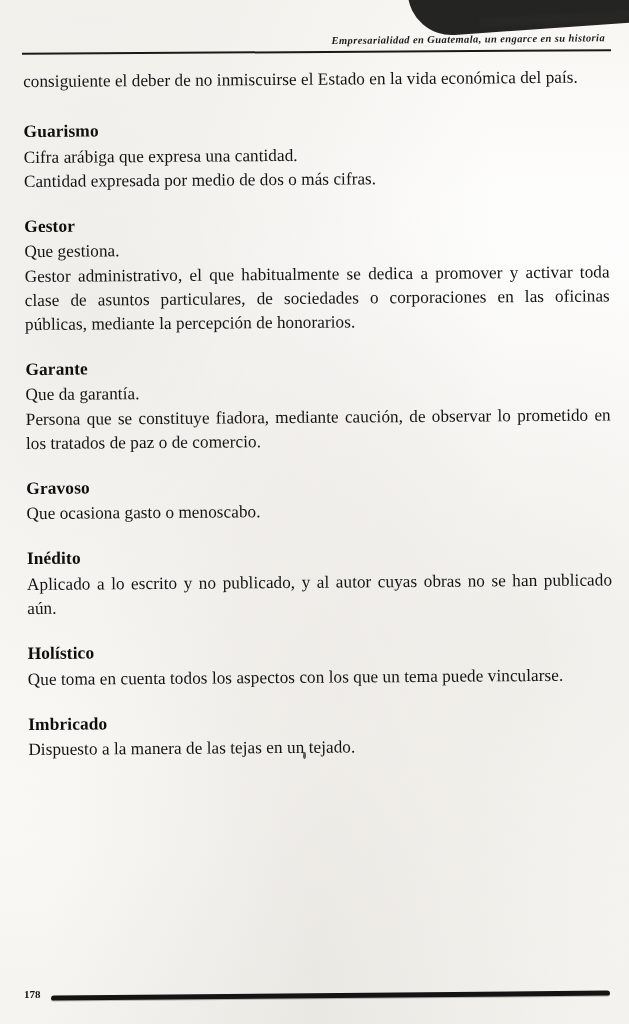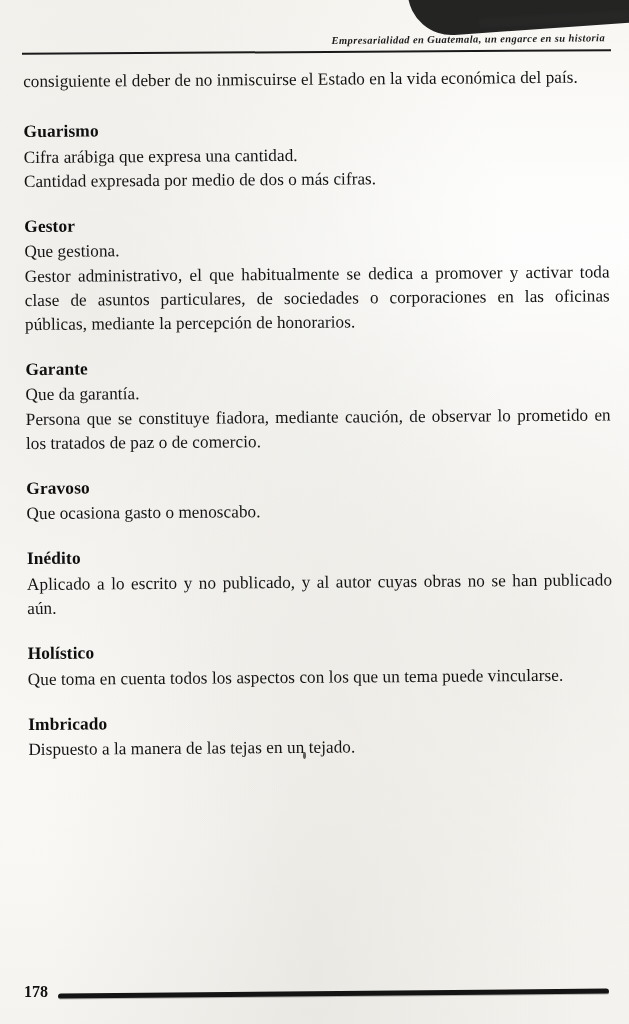--- a/index.html
+++ b/index.html
@@ -152,21 +152,21 @@
     left: 24px;
     bottom: 22px;
     width: 585px;
     display: flex;
     align-items: center;
     gap: 10px;
   }
   .folio {
     font-family: "Liberation Serif", serif;
     font-weight: 700;
-    font-size: 16px;
+    font-size: 11px;
     color: #111;
     line-height: 1;
     padding-bottom: 2px;
   }
   .footer-rule {
     flex: 1;
     height: 5px;
     background: #141414;
     border-radius: 3px 3px 2px 2px;
     transform: rotate(-0.5deg);

